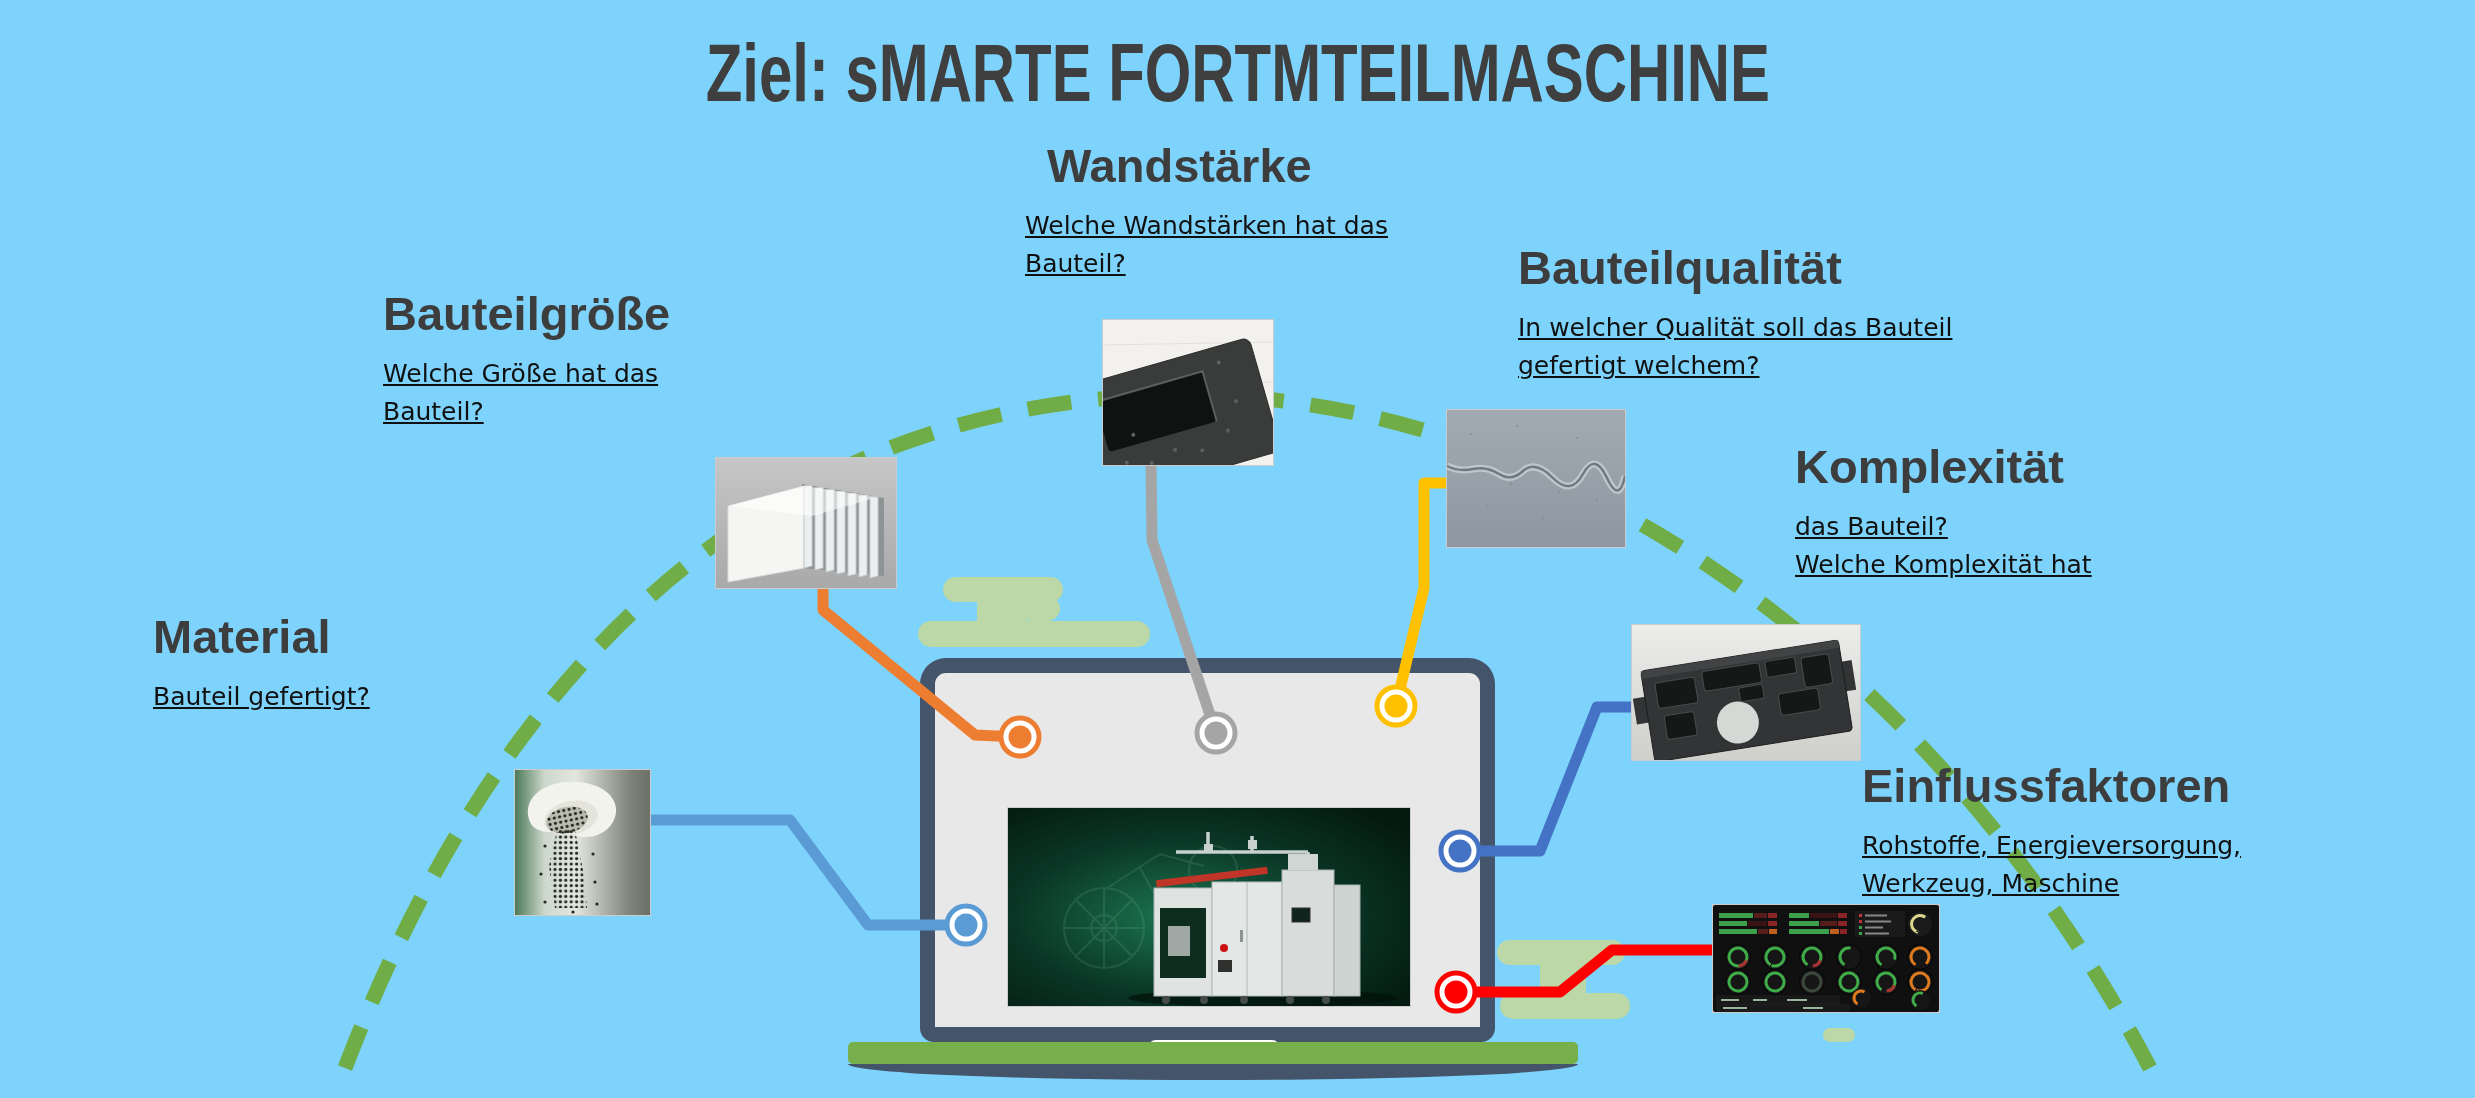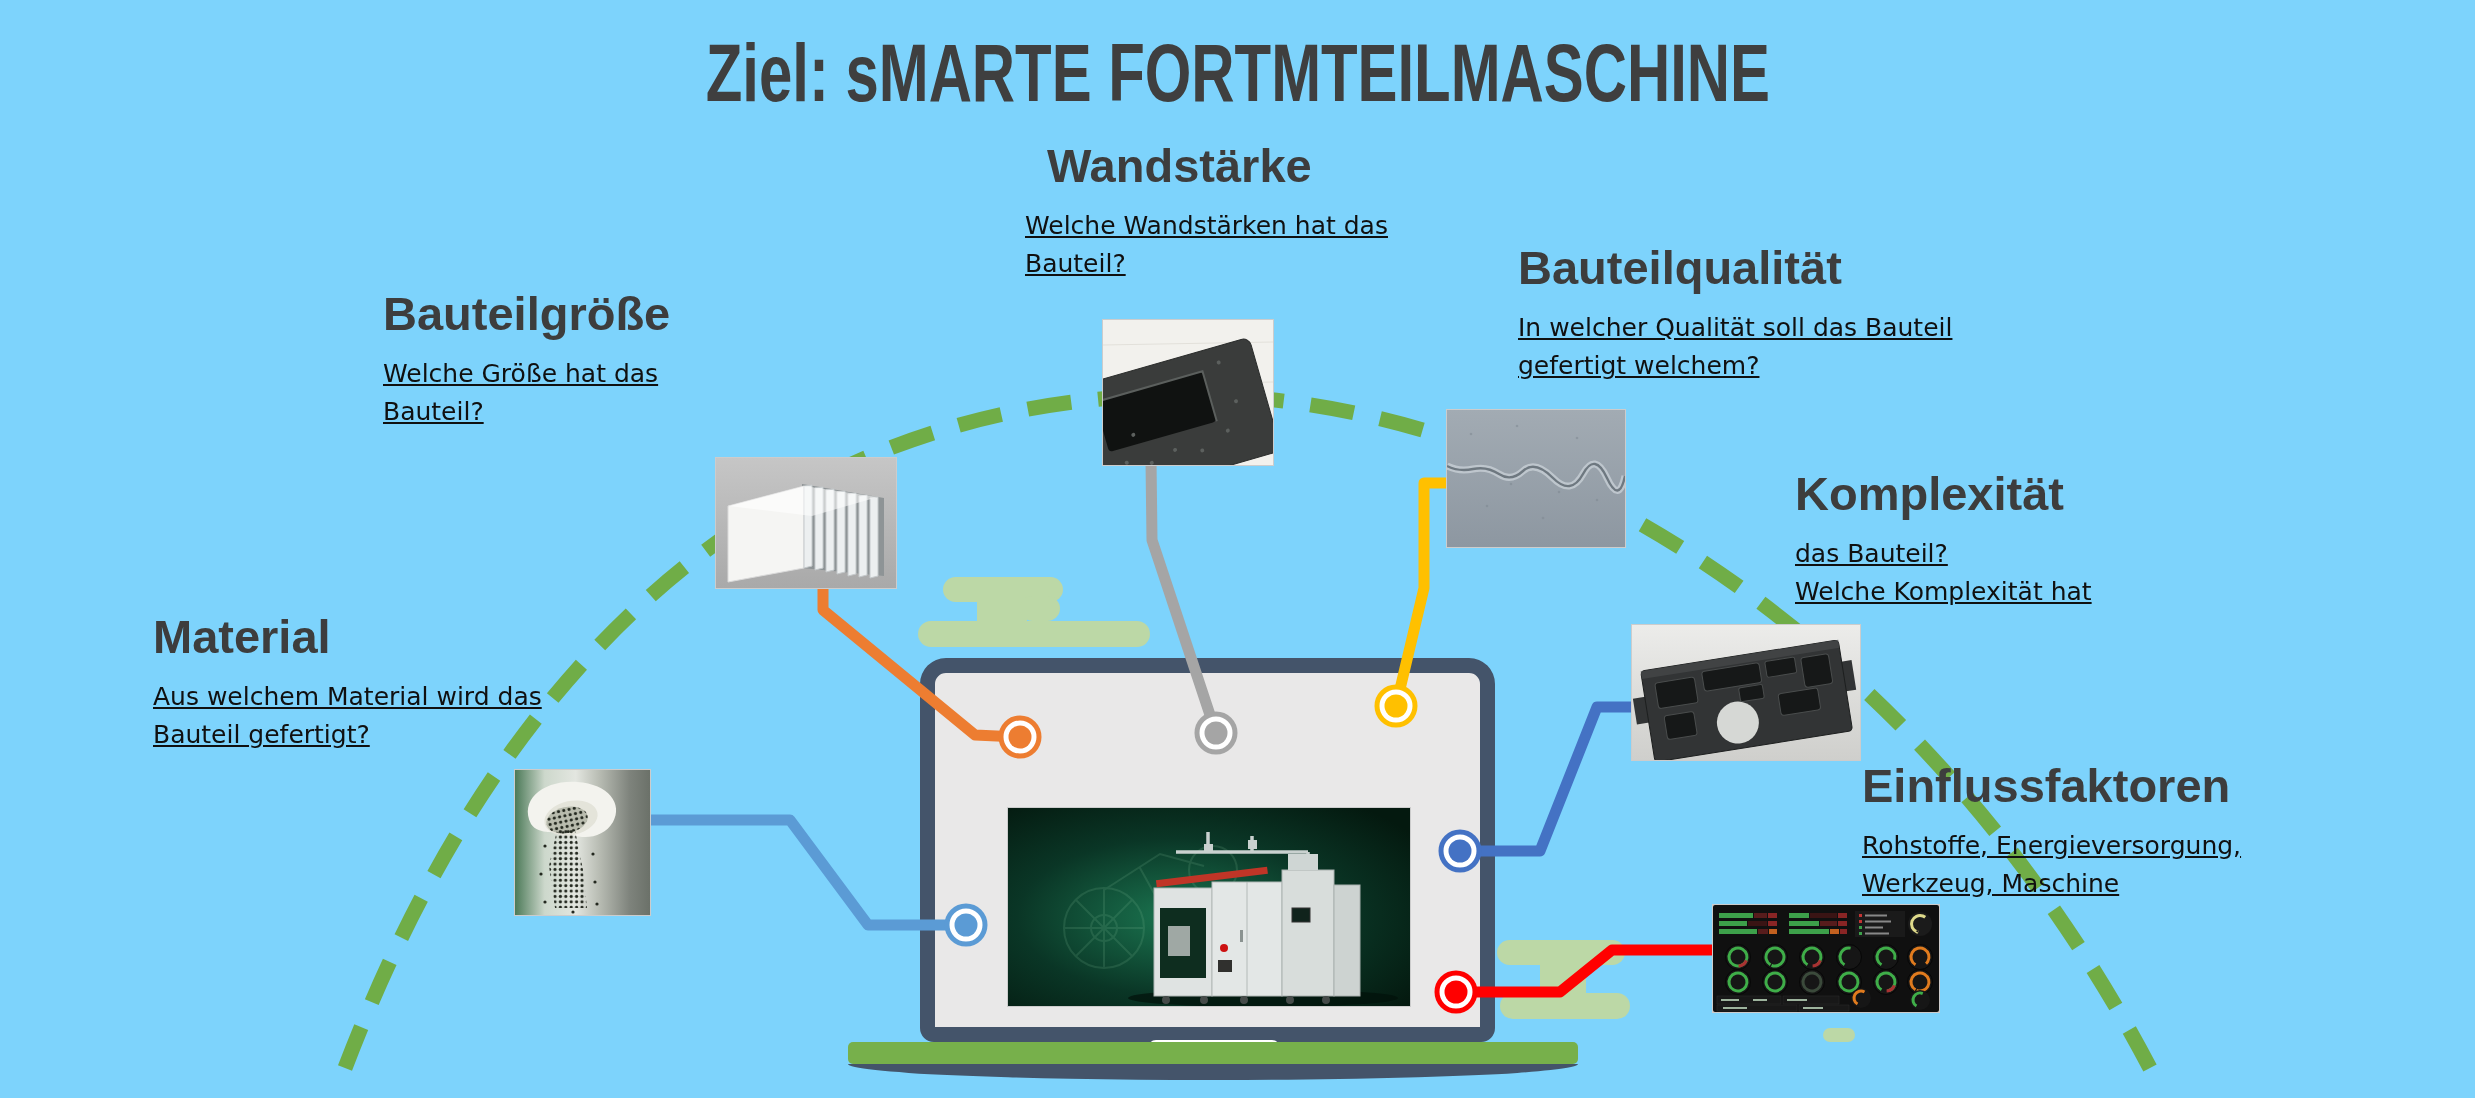--- a/index.html
+++ b/index.html
@@ -17,21 +17,21 @@
   .label-block h2{margin:0;font-family:"Liberation Sans",sans-serif;font-weight:bold;
         font-size:47px;color:#3d3d3d;line-height:1.12;}
   .label-block p{margin:14px 0 0 0;font-size:25px;color:#101010;line-height:1.55;}
   .label-block p span{display:block;text-decoration:underline;}
   .ta-r{text-align:left;margin-top:28px;}
 
   .sec-groesse{left:383px;top:260px;width:420px;}
   .sec-wand{left:1025px;top:140px;width:430px;}
   .sec-wand h2{padding-left:22px;}
   .sec-qual{left:1518px;top:242px;width:520px;}
-  .sec-komplex{left:1795px;top:468px;width:430px;}
+  .sec-komplex{left:1795px;top:441px;width:430px;}
   .sec-material{left:153px;top:583px;width:420px;}
   .sec-einfluss{left:1862px;top:760px;width:450px;}
 
   
   .photo{box-shadow:0 0 0 1px #cccccc;overflow:hidden;background:#ddd;}
   .photo svg{display:block;}
 
   
   .laptop-screen{left:920px;top:658px;width:545px;height:354px;background:#e9e8e8;
      border:15px solid #44546a;border-radius:26px 26px 14px 14px;}
@@ -426,21 +426,20 @@
     <h2>Komplexität</h2>
     <p>
       <span>das Bauteil?</span>
       <span>Welche Komplexität hat</span>
     </p>
   </div>
 
   <div class="abs label-block sec-material ta-r">
     <h2>Material</h2>
     <p>
-      <span>Aus welchem Material wird das</span>
       <span>Bauteil gefertigt?</span>
     </p>
   </div>
 
   <div class="abs label-block sec-einfluss">
     <h2>Einflussfaktoren</h2>
     <p>
       <span>Rohstoffe, Energieversorgung,</span>
       <span>Werkzeug, Maschine</span>
     </p>

